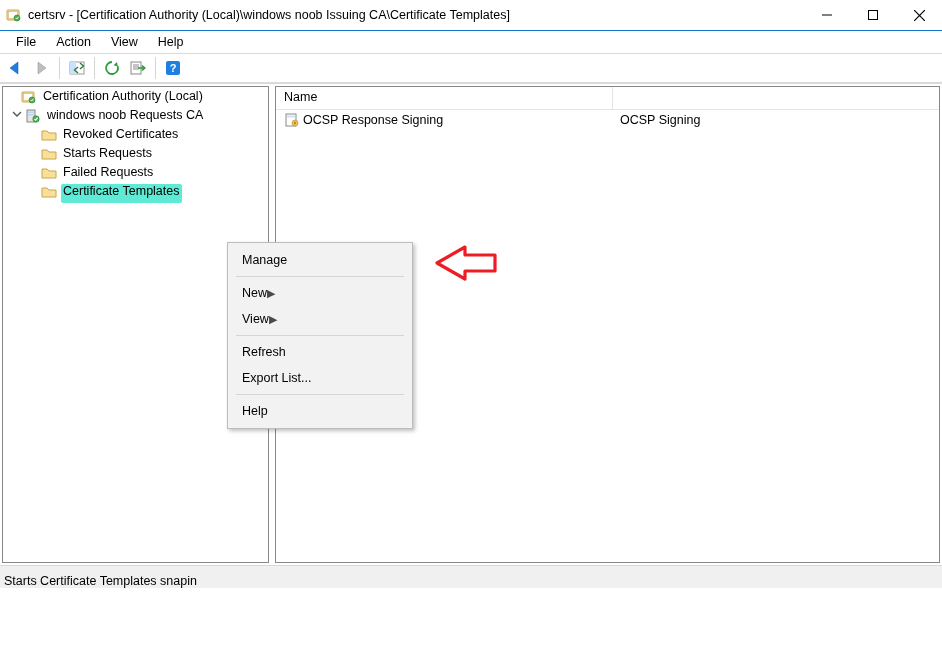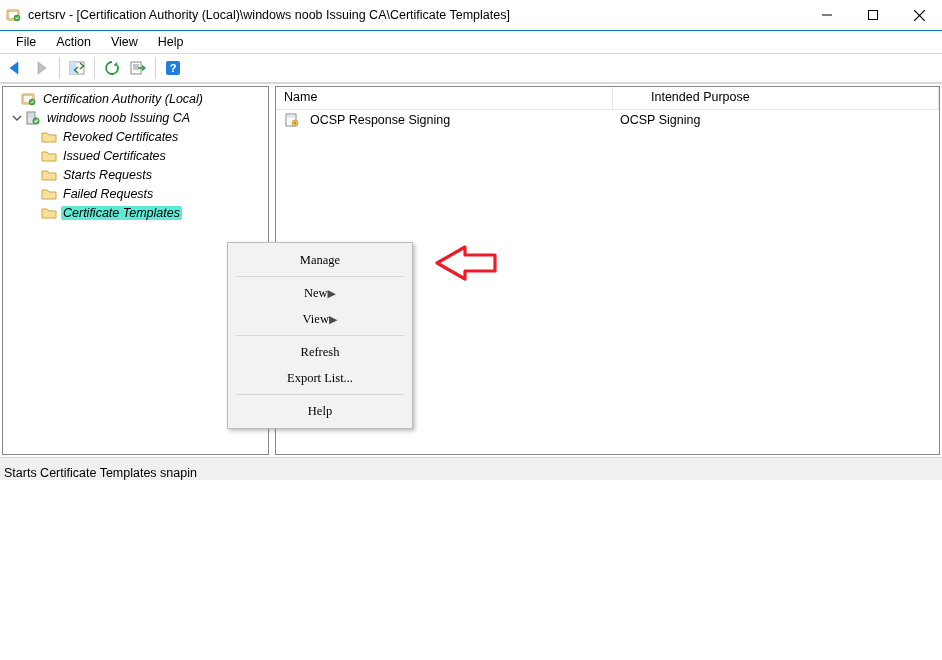--- a/index.html
+++ b/index.html
@@ -7,21 +7,21 @@
     padding: 0;
     font-family: "Segoe UI", Tahoma, sans-serif;
     font-size: 12.5px;
     color: #000;
     background: #fff;
     height: 100%;
     overflow: hidden;
   }
   .window {
     width: 942px;
-    height: 480px;
+    height: 588px;
     box-sizing: border-box;
     display: flex;
     flex-direction: column;
     background: #fff;
   }
   
   .titlebar {
     height: 30px;
     display: flex;
     align-items: center;
@@ -98,24 +98,22 @@
   .tree-pane {
     width: 265px;
     border: 1px solid #888;
     margin: 2px 1px 2px 2px;
     background: #fff;
     overflow: auto;
     padding: 2px 0;
   }
   .tree-node {
     display: flex;
-    align-items: center;
     height: 19px;
     white-space: nowrap;
-    font-style: italic;
   }
   .tree-node .twisty {
     width: 12px; height: 12px;
     display: inline-flex; align-items: center; justify-content: center;
     margin-right: 2px;
   }
   .tree-node .node-icon {
     width: 16px; height: 16px;
     margin-right: 4px;
     display: inline-flex;
@@ -153,42 +151,41 @@
   }
   .list-row {
     display: flex;
     height: 20px;
     align-items: center;
   }
   .list-row .cell {
     padding: 1px 8px;
     display: flex;
     align-items: center;
-    gap: 10px;
+    gap: 3px;
   }
   .cell-icon { width:16px; height:16px; display:inline-flex; }
   
   .context-menu {
     position: absolute;
     left: 227px;
     top: 158px;
     width: 180px;
     background: #f2f2f2;
     border: 1px solid #bcbcbc;
     box-shadow: 2px 2px 4px rgba(0,0,0,.25);
     padding: 4px 2px;
     z-index: 10;
   }
   .cm-item {
     height: 26px;
     display: flex;
     align-items: center;
     padding: 0 12px;
-    justify-content: center;
-    font-family: Liberation Serif, serif;
+    justify-content: flex-start;
   }
   .cm-sep {
     height: 1px;
     background: #d6d6d6;
     margin: 3px 6px;
   }
   .cm-arrow { color:#4a4a4a; font-size:11px; }
   
   .statusbar {
     height: 22px;
@@ -319,38 +316,30 @@
         </span>
         <span class="node-icon">
           <svg width="16" height="16" viewBox="0 0 16 16">
             <rect x="2" y="2" width="8" height="12" fill="#e6e6e6" stroke="#888"></rect>
             <rect x="3" y="3.5" width="6" height="1.5" fill="#bcd6f0"></rect>
             <rect x="3" y="6" width="6" height="1.5" fill="#bcd6f0"></rect>
             <circle cx="11" cy="11" r="3.2" fill="#4caf50" stroke="#2e7d32" stroke-width="0.6"></circle>
             <path d="M9.5 11 l1.1 1.1 l2 -2.4" stroke="#fff" stroke-width="1.1" fill="none"></path>
           </svg>
         </span>
-        <span class="node-label">windows noob Issuing CA</span>
+        <span class="node-label">windows noob Requests CA</span>
       </div>
 
       <div class="tree-node" style="padding-left:38px">
         <span class="node-icon">
           <svg width="16" height="16">
               <path d="M1 4 h5 l2 2 h7 v7 h-14 z" fill="#f8df9c" stroke="#caa648"></path>
             </svg>
         </span>
         <span class="node-label">Revoked Certificates</span>
-      </div>
-      <div class="tree-node" style="padding-left:38px">
-        <span class="node-icon">
-          <svg width="16" height="16">
-              <path d="M1 4 h5 l2 2 h7 v7 h-14 z" fill="#f8df9c" stroke="#caa648"></path>
-            </svg>
-        </span>
-        <span class="node-label">Issued Certificates</span>
       </div>
       <div class="tree-node" style="padding-left:38px">
         <span class="node-icon">
           <svg width="16" height="16">
               <path d="M1 4 h5 l2 2 h7 v7 h-14 z" fill="#f8df9c" stroke="#caa648"></path>
             </svg>
         </span>
         <span class="node-label">Starts Requests</span>
       </div>
       <div class="tree-node" style="padding-left:38px">
@@ -369,21 +358,20 @@
         </span>
         <span class="node-label">Certificate Templates</span>
       </div>
     </div>
 
     <div class="splitter"></div>
 
     <div class="list-pane">
       <div class="list-header">
         <div class="col" style="width:320px">Name</div>
-        <div class="col" style="flex:1">Intended Purpose</div>
       </div>
       <div class="list-row">
         <div class="cell" style="width:320px">
           <span class="cell-icon">
             <svg width="16" height="16" viewBox="0 0 16 16">
               <rect x="2" y="2" width="10" height="12" fill="#fff" stroke="#8a8a8a"></rect>
               <rect x="3" y="3.5" width="8" height="2" fill="#cfe2f3"></rect>
               <circle cx="11" cy="11" r="3" fill="#f2c44b" stroke="#b8892b" stroke-width="0.6"></circle>
               <circle cx="11" cy="11" r="1.2" fill="#b8892b"></circle>
             </svg>

